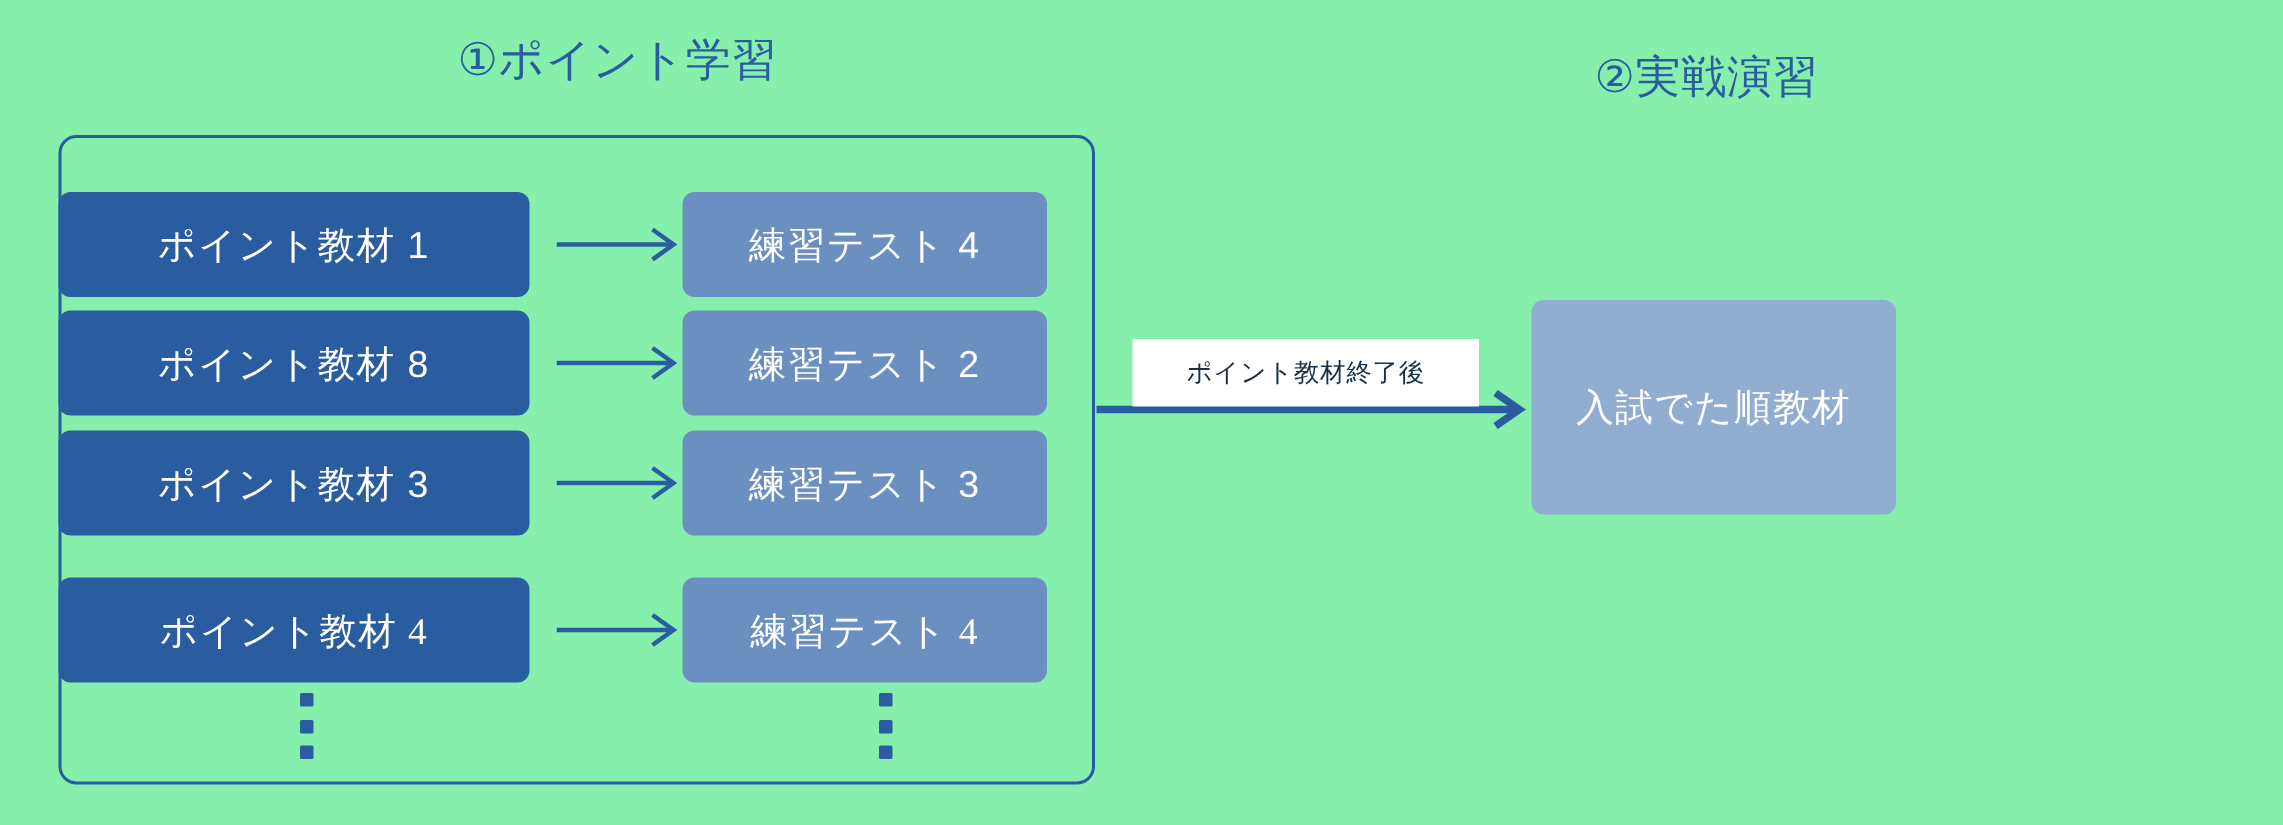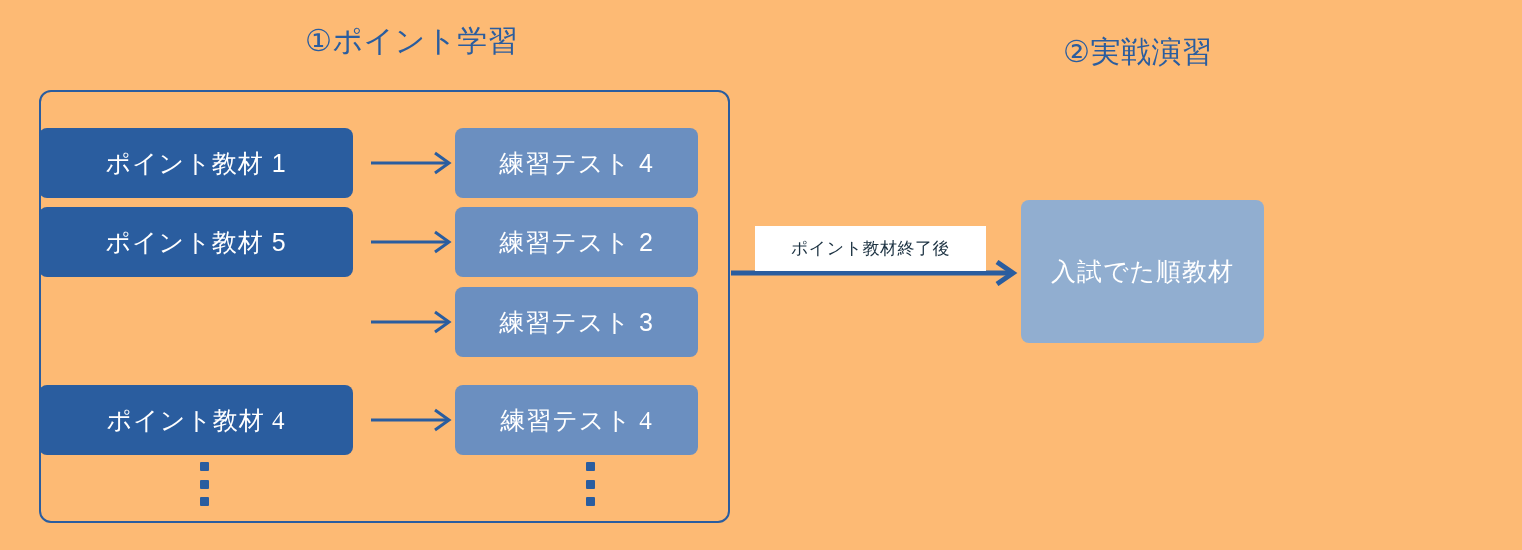--- a/index.html
+++ b/index.html
@@ -7,21 +7,21 @@
     padding: 0;
     background: #000000;
   }
   body {
     font-family: "Liberation Sans", "DejaVu Sans", sans-serif;
   }
   #stage {
     position: relative;
     width: 1522px;
     height: 550px;
-    background: #fdba74;
+    background: #86efac;
     overflow: hidden;
   }
 
   
   .section-heading {
     position: absolute;
     color: #2a5d9f;
     font-size: 30px;
     line-height: 1;
     white-space: nowrap;
@@ -164,29 +164,30 @@
 
   <div class="node point row-1">ポイント教材 1</div>
   <div class="short-arrow row-1">
     <svg width="84" height="24" viewBox="0 0 84 24">
       <line x1="0" y1="12" x2="76" y2="12" stroke="#2a5d9f" stroke-width="3"></line>
       <polyline points="64,2 78,12 64,22" fill="none" stroke="#2a5d9f" stroke-width="3"></polyline>
     </svg>
   </div>
   <div class="node test row-1">練習テスト 4</div>
 
-  <div class="node point row-2">ポイント教材 5</div>
+  <div class="node point row-2">ポイント教材 8</div>
   <div class="short-arrow row-2">
     <svg width="84" height="24" viewBox="0 0 84 24">
       <line x1="0" y1="12" x2="76" y2="12" stroke="#2a5d9f" stroke-width="3"></line>
       <polyline points="64,2 78,12 64,22" fill="none" stroke="#2a5d9f" stroke-width="3"></polyline>
     </svg>
   </div>
   <div class="node test row-2">練習テスト 2</div>
 
+  <div class="node point row-3">ポイント教材 3</div>
   <div class="short-arrow row-3">
     <svg width="84" height="24" viewBox="0 0 84 24">
       <line x1="0" y1="12" x2="76" y2="12" stroke="#2a5d9f" stroke-width="3"></line>
       <polyline points="64,2 78,12 64,22" fill="none" stroke="#2a5d9f" stroke-width="3"></polyline>
     </svg>
   </div>
   <div class="node test row-3">練習テスト 3</div>
 
   <div class="node point row-4">ポイント教材 4</div>
   <div class="short-arrow row-4">

